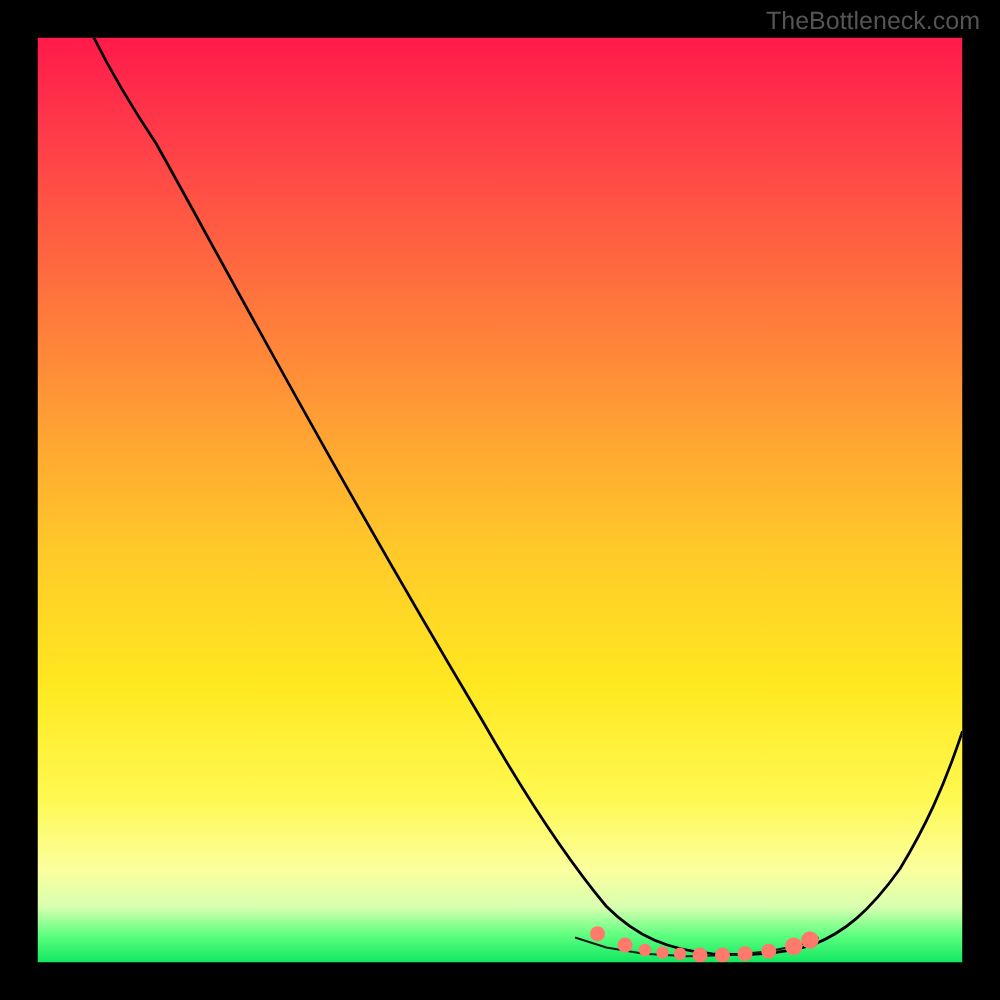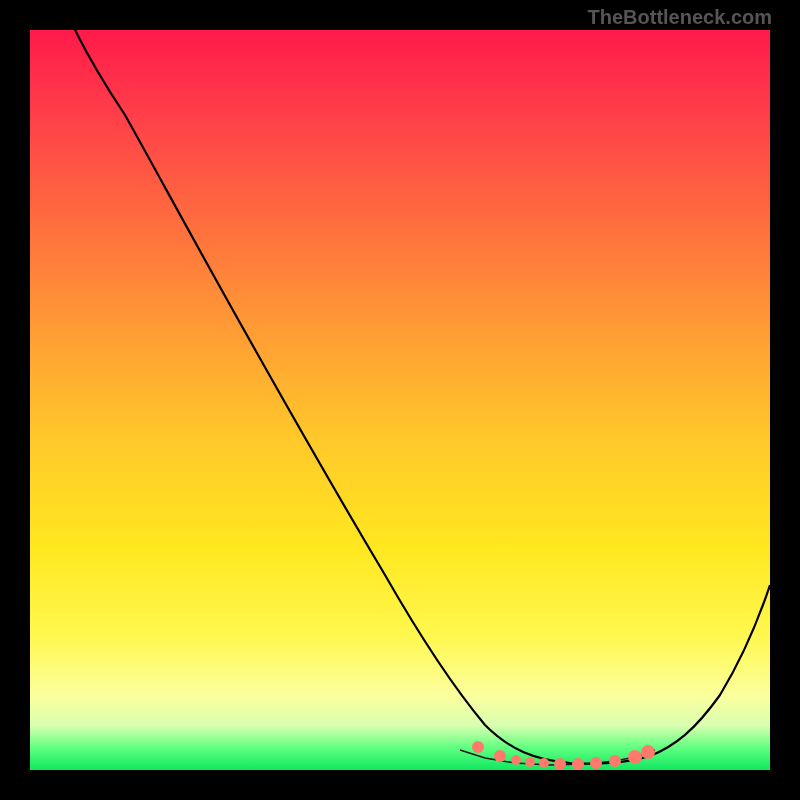--- a/index.html
+++ b/index.html
@@ -7,24 +7,24 @@
     padding: 0;
     background: #000;
     width: 800px;
     height: 800px;
     position: relative;
     font-family: Arial, sans-serif;
   }
   .watermark {
     position: absolute;
     top: 6px;
-    right: 28px;
+    right: 16px;
     color: #555;
     font-size: 20px;
-    font-weight: bold;
+    font-weight: normal;
     z-index: 10;
   }
   .plot-area {
     position: absolute;
     left: 30px;
     top: 30px;
     width: 740px;
     height: 740px;
     overflow: hidden;
   }

